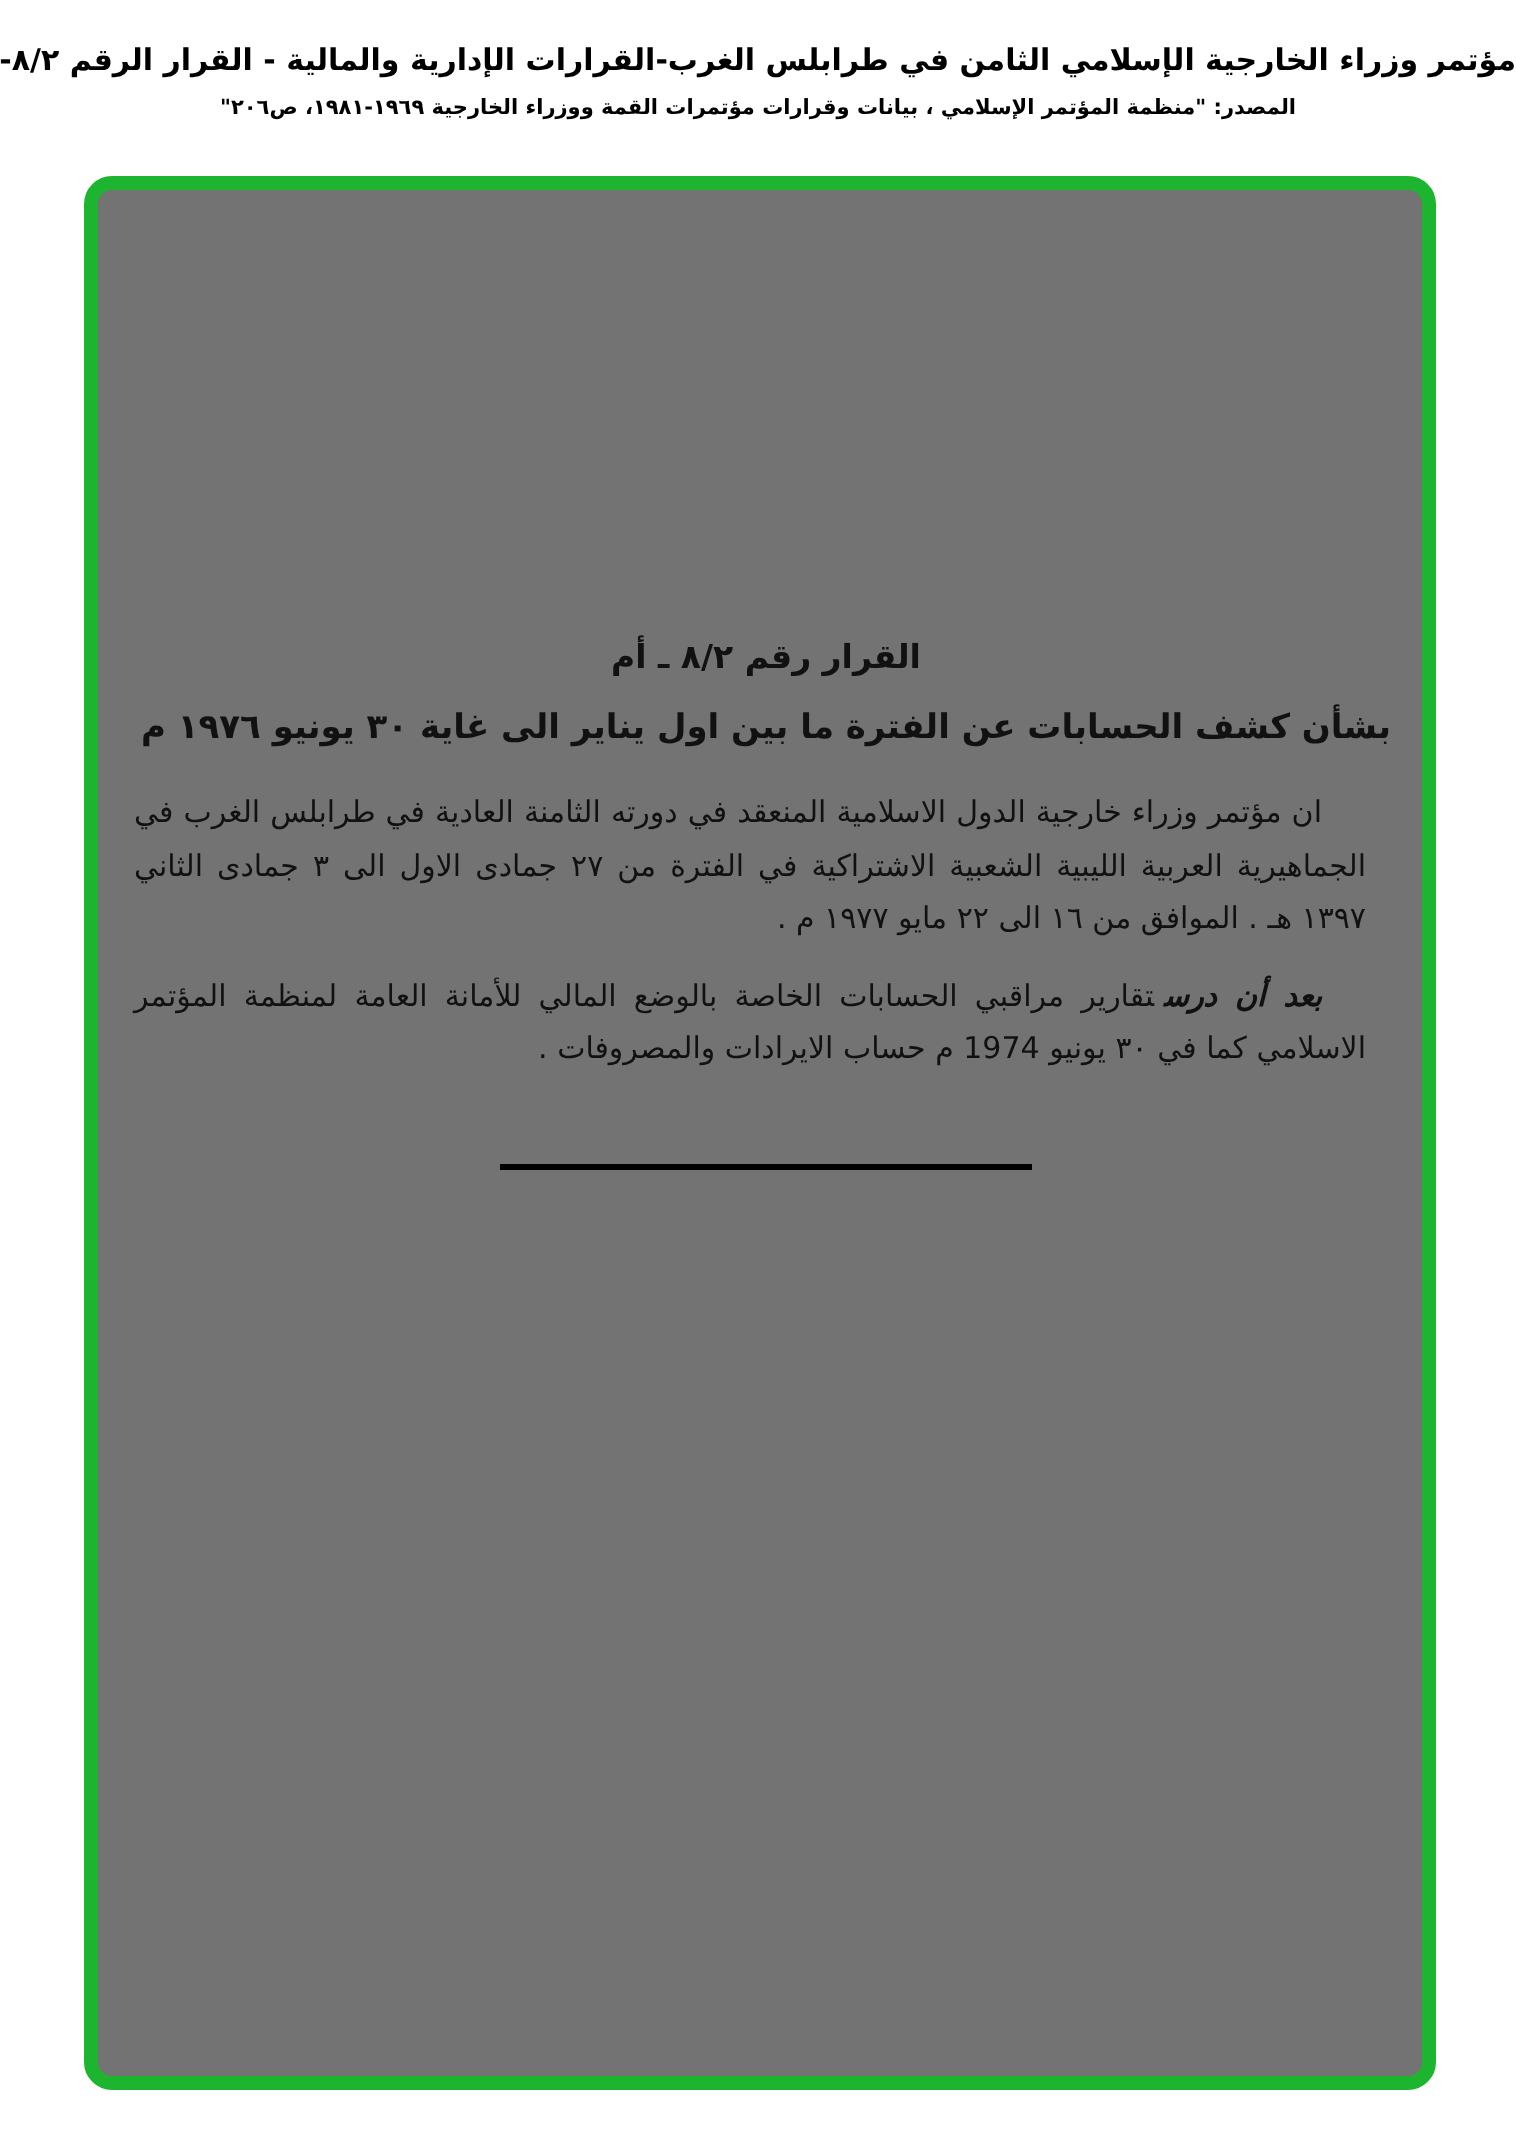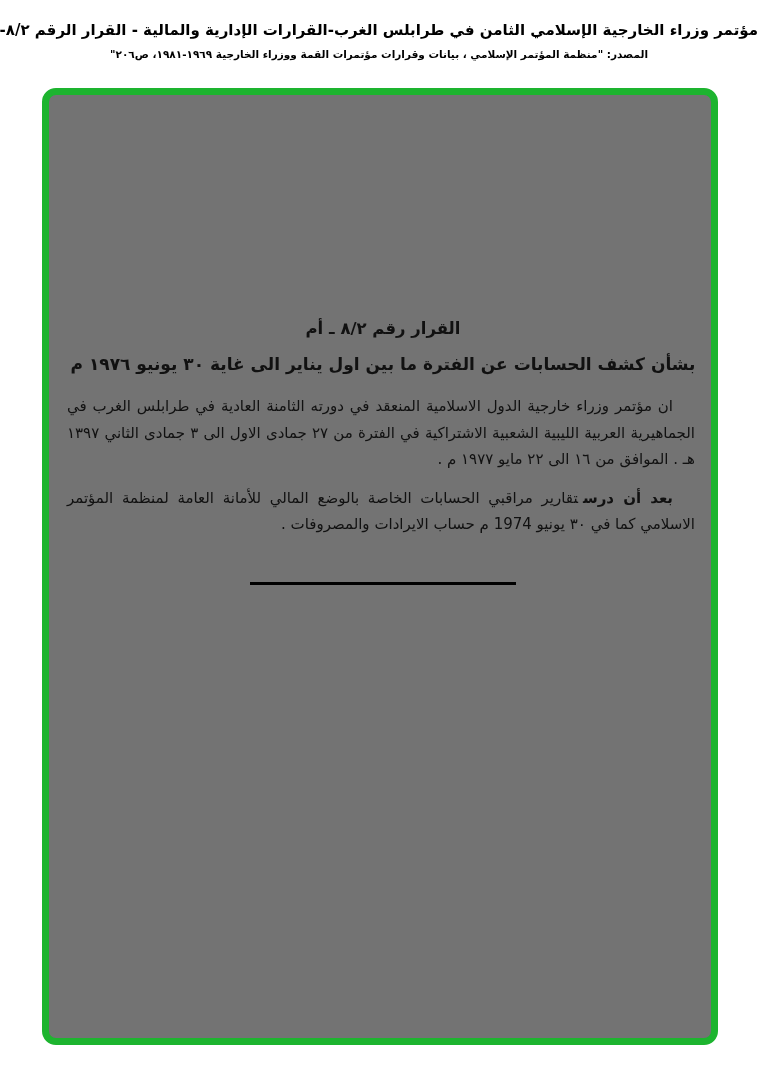--- a/index.html
+++ b/index.html
@@ -69,25 +69,26 @@
     text-align: center;
     font-size: 17px;
     font-weight: bold;
     margin: 0 0 16px 0;
     line-height: 26px;
   }
   .body-par {
     font-size: 15px;
     line-height: 26.5px;
     text-align: justify;
-    margin: 0 4px 12px 0;
+    margin: 0 16px 12px 0;
     text-indent: 22px;
   }
   .body-par .lead {
     font-weight: bold;
+    font-style: italic;
   }
   .body-par .lead:not(:empty) {
     margin-left: 5px; 
   }
   .divider {
     width: 266px;
     height: 3px;
     background: #000000;
     margin: 44px auto 0 auto;
   }

